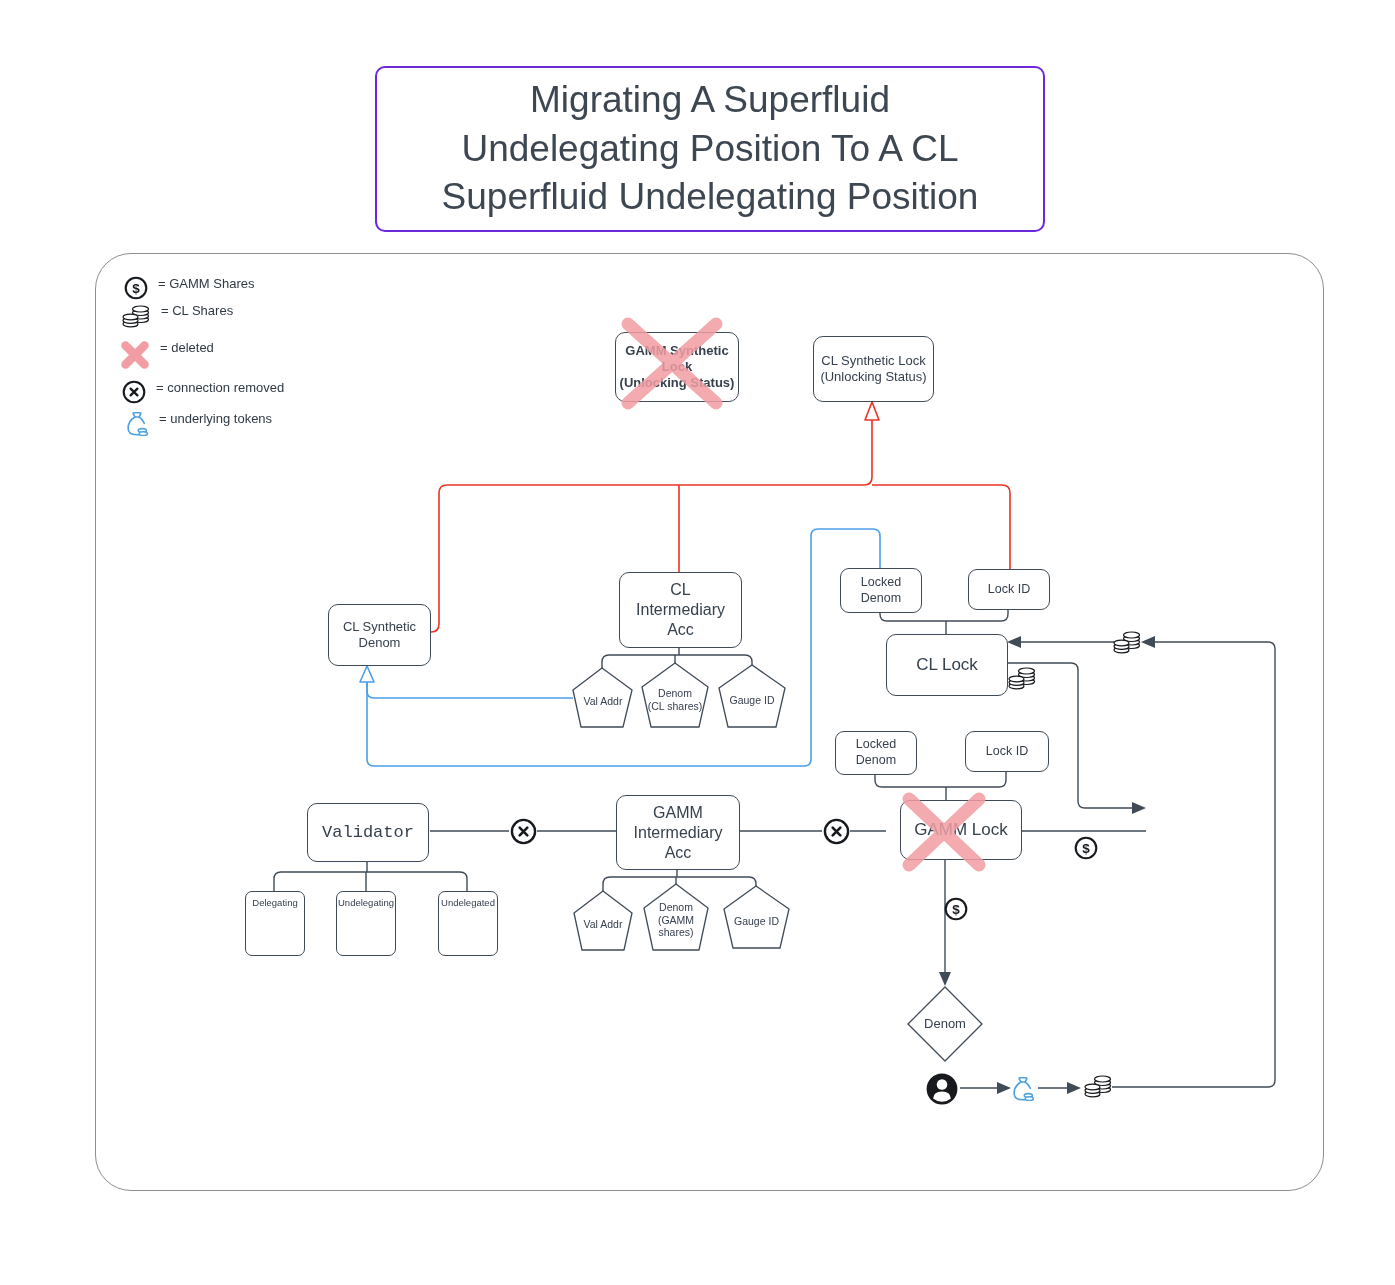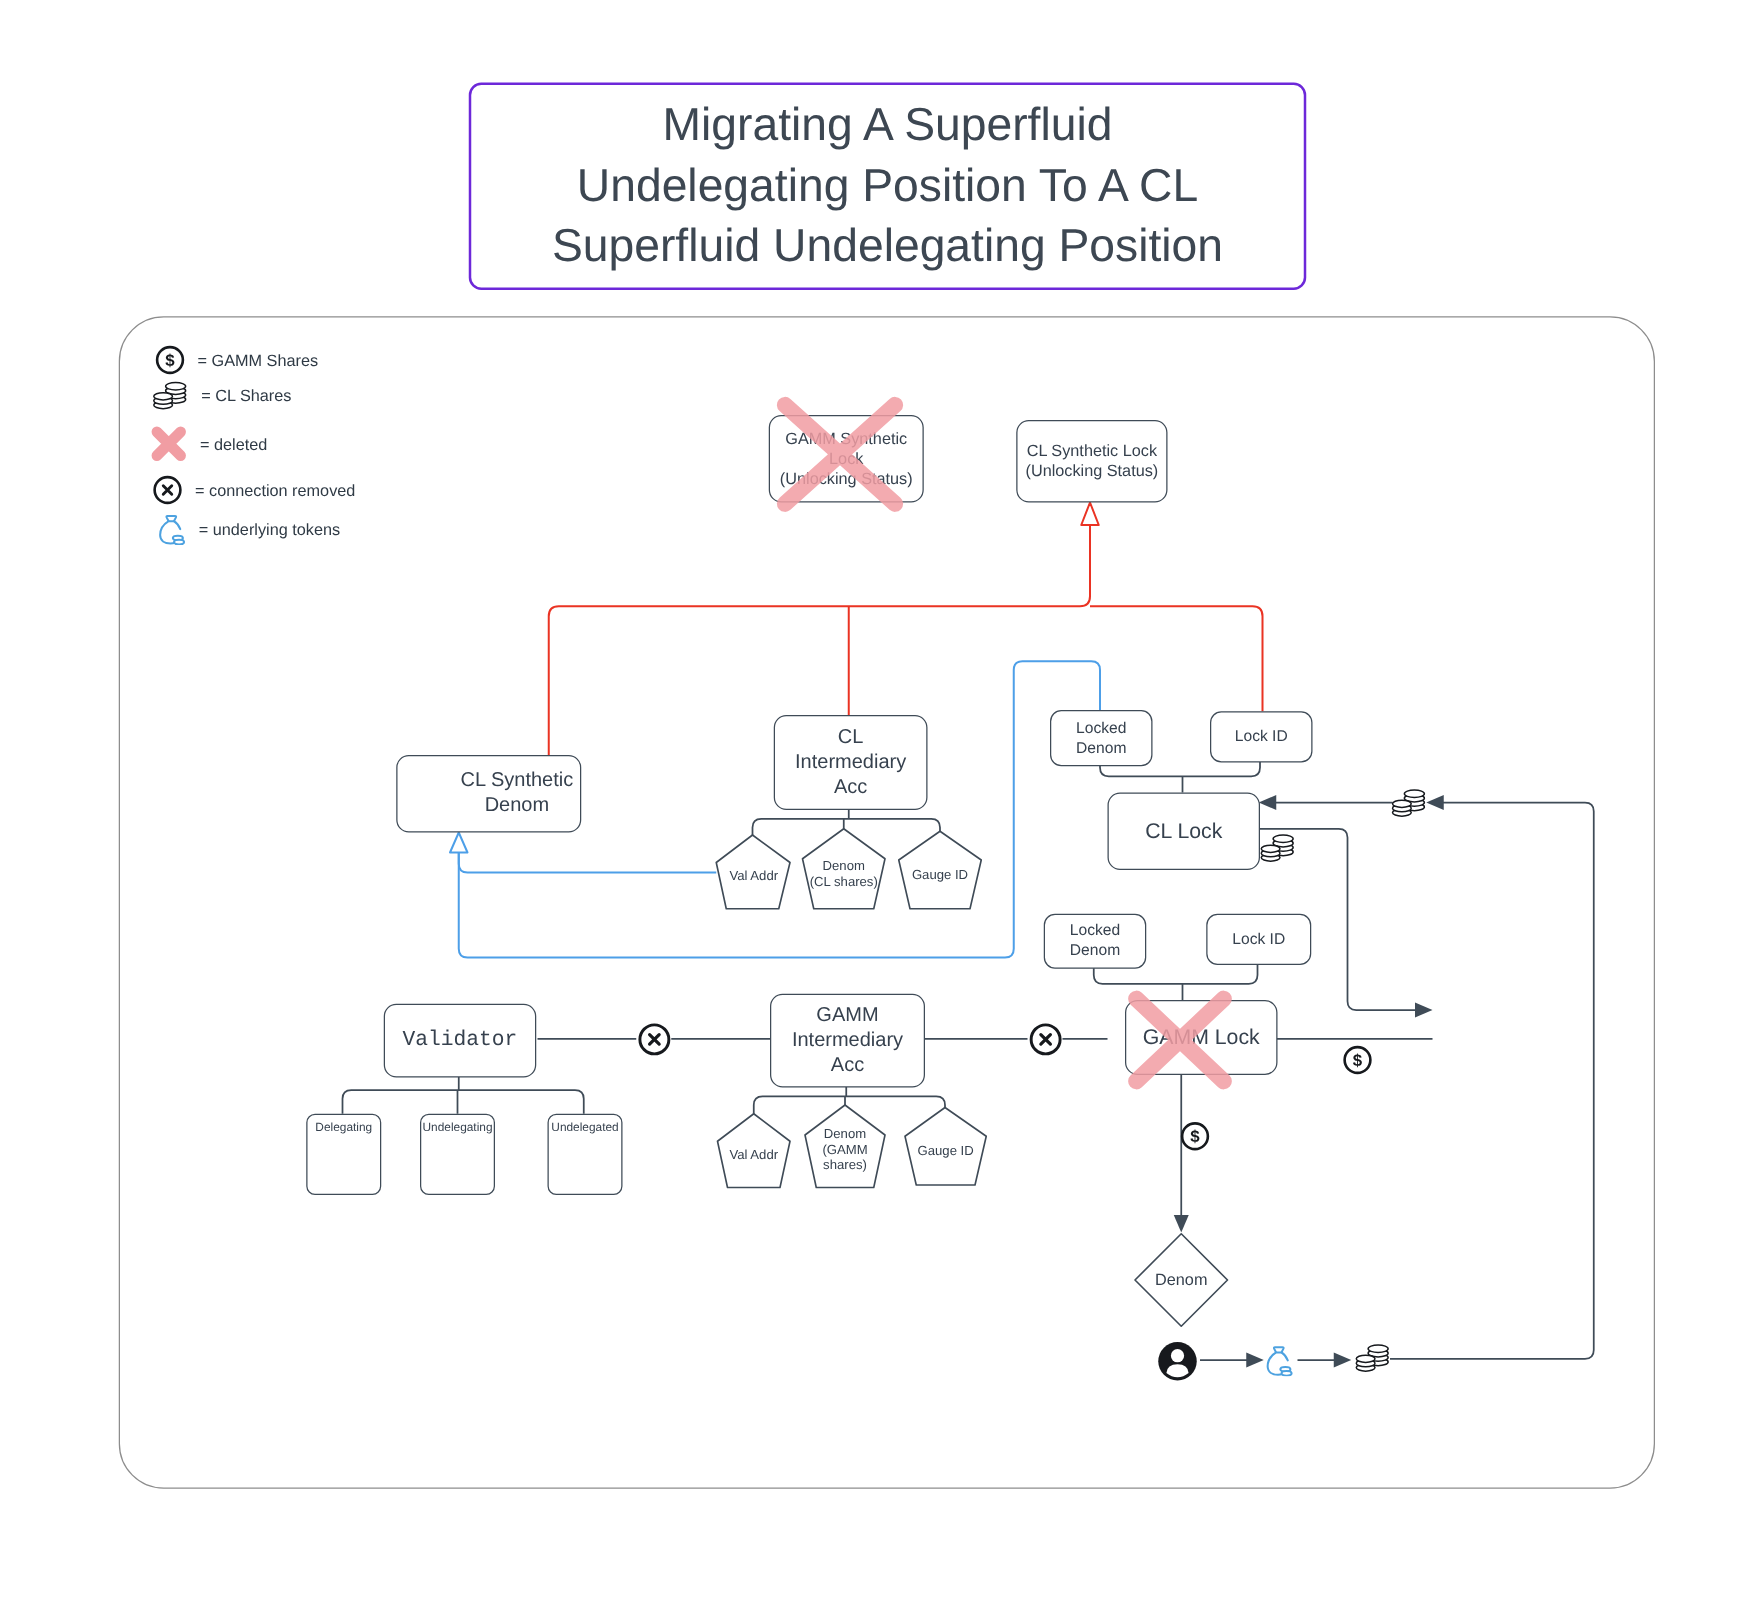--- a/index.html
+++ b/index.html
@@ -12,21 +12,21 @@
         display:flex;align-items:center;justify-content:center;text-align:center;
         white-space:pre-line;line-height:1.25;color:#36414e;}
   .label{position:absolute;z-index:2;display:flex;align-items:center;justify-content:center;
          text-align:center;white-space:pre-line;line-height:1.2;color:#36414e;background:transparent;}
   .smallbox{align-items:flex-start;padding-top:5px;border-radius:7px;font-size:9.5px;}
   #title-box{left:375px;top:66px;width:666px;height:162px;border:2px solid #6d28d9;border-radius:10px;
              background:#fff;display:flex;align-items:center;justify-content:center;text-align:center;
              font-size:37px;line-height:1.32;color:#3d4752;white-space:pre-line;z-index:2;position:absolute;}
   #container{left:95px;top:253px;width:1227px;height:936px;border:1.5px solid #8d8d8d;border-radius:36px;
              background:transparent;position:absolute;z-index:0;}
-  .legend-row{position:absolute;z-index:2;display:flex;align-items:center;gap:10px;font-size:13px;color:#2f3a45;}
+  .legend-row{position:absolute;z-index:2;display:flex;gap:10px;font-size:13px;color:#2f3a45;}
   .legend-row svg{flex:0 0 auto;display:block;}
 </style>
 </head>
 <body>
 
 <div id="stage">
 
   <svg width="0" height="0" style="position:absolute" aria-hidden="true">
     <defs>
       <symbol id="sym-dollar" viewBox="0 0 24 24">
@@ -151,26 +151,26 @@
       </svg>
     <span>= connection removed</span>
   </div>
   <div class="legend-row" style="left:126px;top:411px;">
     <svg width="23" height="25">
         <use href="#sym-bag"></use>
       </svg>
     <span>= underlying tokens</span>
   </div>
 
-  <div class="node" style="left:615px;top:332px;width:122px;height:68px;font-size:13px;">GAMM Synthetic
+  <div class="node" style="left:615px;top:332px;width:122px;height:68px;font-size:13px;font-weight:bold;">GAMM Synthetic
 Lock
 (Unlocking Status)</div>
   <div class="node" style="left:813px;top:336px;width:119px;height:64px;font-size:13px;">CL Synthetic Lock
 (Unlocking Status)</div>
-  <div class="node" style="left:317px;top:604px;width:101px;height:60px;font-size:16px;padding-left:45px;">CL Synthetic
+  <div class="node" style="left:328px;top:604px;width:101px;height:60px;font-size:13px;">CL Synthetic
 Denom</div>
   <div class="node" style="left:619px;top:572px;width:121px;height:74px;font-size:16px;">CL
 Intermediary
 Acc</div>
   <div class="node" style="left:840px;top:568px;width:80px;height:43px;font-size:12.5px;border-radius:9px;">Locked
 Denom</div>
   <div class="node" style="left:968px;top:569px;width:80px;height:39px;font-size:12.5px;border-radius:9px;">Lock ID</div>
   <div class="node" style="left:886px;top:634px;width:120px;height:60px;font-size:17px;">CL Lock</div>
   <div class="node" style="left:835px;top:731px;width:80px;height:42px;font-size:12.5px;border-radius:9px;">Locked
 Denom</div>

